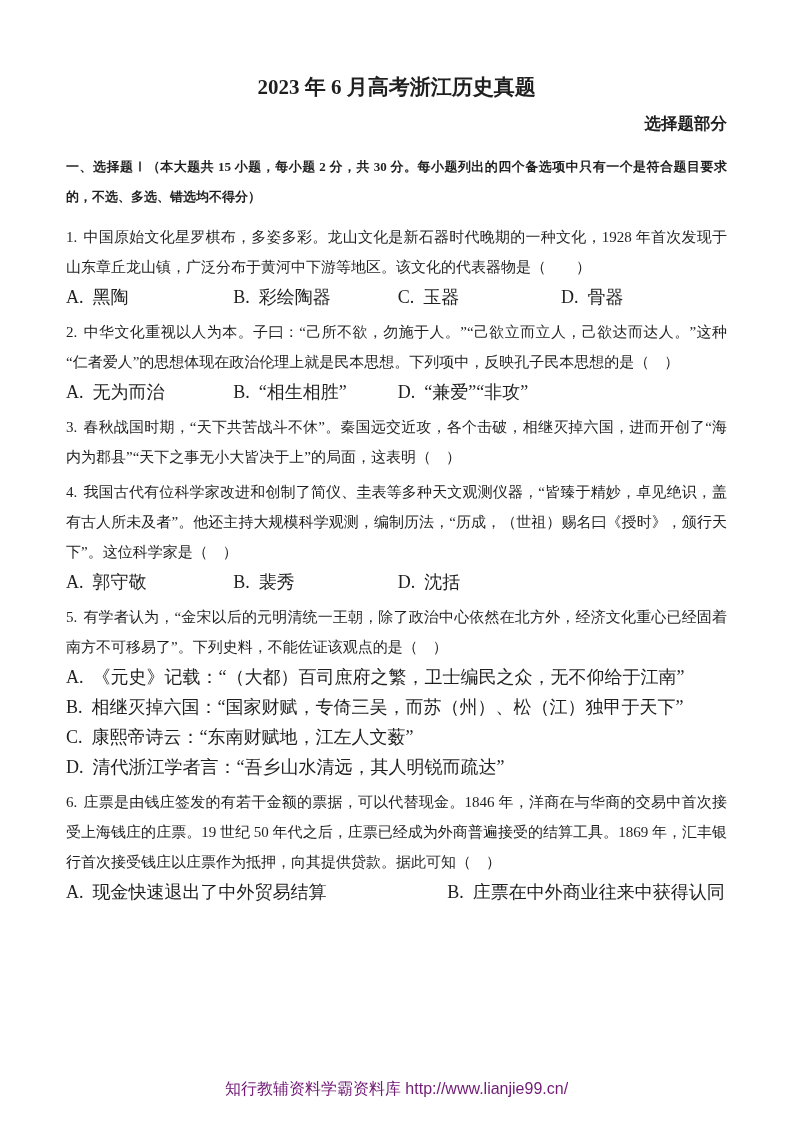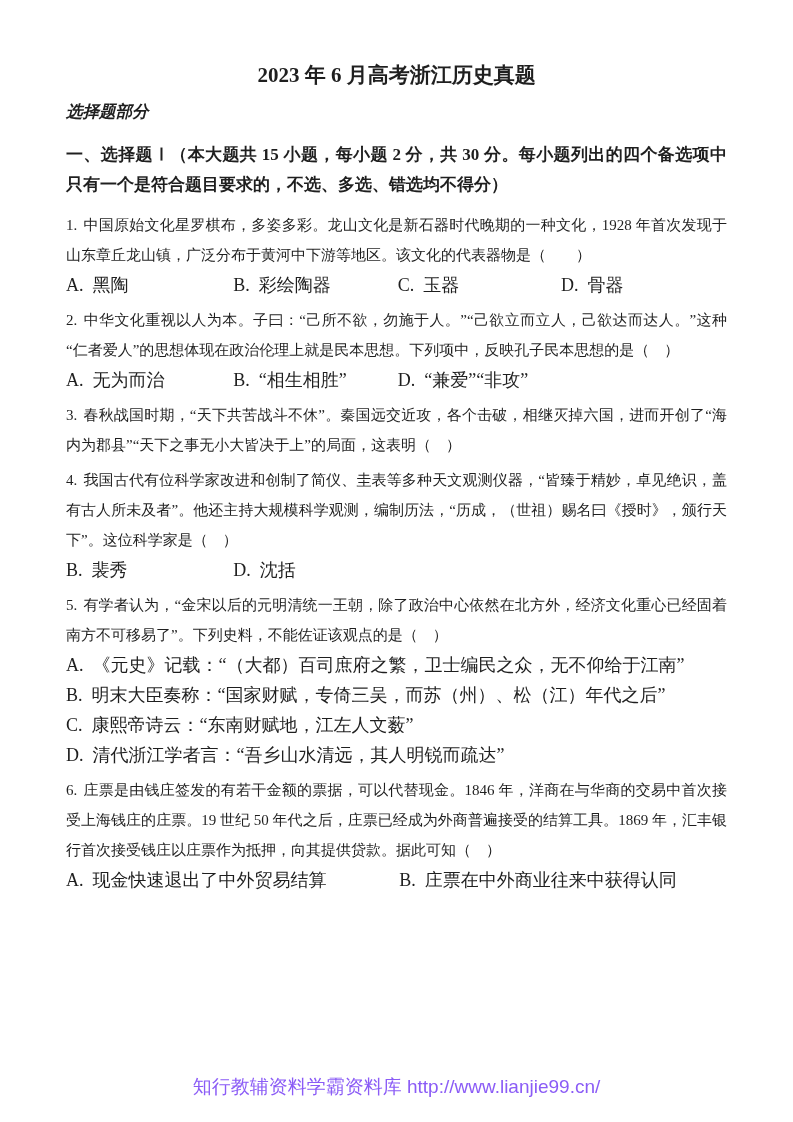--- a/index.html
+++ b/index.html
@@ -13,32 +13,31 @@
     overflow: hidden;
   }
   .page {
     padding: 58px 66px 0 66px;
   }
   .doc-title {
     text-align: center;
     font-size: 21px;
     font-weight: bold;
     line-height: 26px;
-    margin: 4px 0 13px 0;
+    margin: 16px 0 13px 0;
   }
   .doc-subtitle {
-    text-align: left;
+    text-align: right;
     font-size: 16.5px;
     font-weight: bold;
     line-height: 22px;
     margin: 0 0 17px 0;
-    font-style: italic;
   }
   .section-heading {
-    font-size: 17px;
+    font-size: 13px;
     font-weight: bold;
     line-height: 30px;
     text-align: justify;
     margin: 0 0 10px 0;
   }
   .question { margin: 0 0 5px 0; }
   .stem {
     font-size: 15px;
     line-height: 30px;
     text-align: justify;
@@ -48,31 +47,32 @@
     font-size: 18px;
     line-height: 30px;
   }
   .layout-row4 {
     display: grid;
     grid-template-columns: 25.3% 24.9% 24.7% 1fr;
   }
   .layout-row2 {
     display: grid;
     grid-template-columns: 50.4% 1fr;
+    gap: 48px;
   }
   .layout-stack .option { display: block; }
   .opt-label { margin-right: 9px; }
   .footer {
     position: absolute;
     left: 0;
     bottom: 22px;
     width: 100%;
     text-align: center;
-    color: #8b5cf6;
-    font-size: 19px;
+    color: #701a75;
+    font-size: 16px;
     font-family: "Liberation Sans", sans-serif;
   }
 </style>
 </head>
 <body>
 
 <div class="page">
   <h1 class="doc-title">2023 年 6 月高考浙江历史真题</h1>
   <h2 class="doc-subtitle">选择题部分</h2>
   <div class="section-heading">一、选择题Ⅰ（本大题共 15 小题，每小题 2 分，共 30 分。每小题列出的四个备选项中只有一个是符合题目要求的，不选、多选、错选均不得分）</div>
@@ -104,32 +104,33 @@
     <div class="stem">
       <span class="q-number">3.</span><span class="q-stem">春秋战国时期，“天下共苦战斗不休”。秦国远交近攻，各个击破，相继灭掉六国，进而开创了“海内为郡县”“天下之事无小大皆决于上”的局面，这表明（　）</span>
     </div>
   </div>
 
   <div class="question">
     <div class="stem">
       <span class="q-number">4.</span><span class="q-stem">我国古代有位科学家改进和创制了简仪、圭表等多种天文观测仪器，“皆臻于精妙，卓见绝识，盖有古人所未及者”。他还主持大规模科学观测，编制历法，“历成，（世祖）赐名曰《授时》，颁行天下”。这位科学家是（　）</span>
     </div>
     <div class="options layout-row4">
+          <span class="option"><span class="opt-label">A.</span><span class="opt-text">郭守敬</span></span>
           <span class="option"><span class="opt-label">B.</span><span class="opt-text">裴秀</span></span>
           <span class="option"><span class="opt-label">D.</span><span class="opt-text">沈括</span></span>
         </div>
   </div>
 
   <div class="question">
     <div class="stem">
       <span class="q-number">5.</span><span class="q-stem">有学者认为，“金宋以后的元明清统一王朝，除了政治中心依然在北方外，经济文化重心已经固着南方不可移易了”。下列史料，不能佐证该观点的是（　）</span>
     </div>
     <div class="options layout-stack">
           <span class="option"><span class="opt-label">A.</span><span class="opt-text">《元史》记载：“（大都）百司庶府之繁，卫士编民之众，无不仰给于江南”</span></span>
-          <span class="option"><span class="opt-label">B.</span><span class="opt-text">明末大臣奏称：“国家财赋，专倚三吴，而苏（州）、松（江）年代之后”</span></span>
+          <span class="option"><span class="opt-label">B.</span><span class="opt-text">相继灭掉六国：“国家财赋，专倚三吴，而苏（州）、松（江）独甲于天下”</span></span>
           <span class="option"><span class="opt-label">C.</span><span class="opt-text">康熙帝诗云：“东南财赋地，江左人文薮”</span></span>
           <span class="option"><span class="opt-label">D.</span><span class="opt-text">清代浙江学者言：“吾乡山水清远，其人明锐而疏达”</span></span>
         </div>
   </div>
 
   <div class="question">
     <div class="stem">
       <span class="q-number">6.</span><span class="q-stem">庄票是由钱庄签发的有若干金额的票据，可以代替现金。1846 年，洋商在与华商的交易中首次接受上海钱庄的庄票。19 世纪 50 年代之后，庄票已经成为外商普遍接受的结算工具。1869 年，汇丰银行首次接受钱庄以庄票作为抵押，向其提供贷款。据此可知（　）</span>
     </div>
     <div class="options layout-row2">

